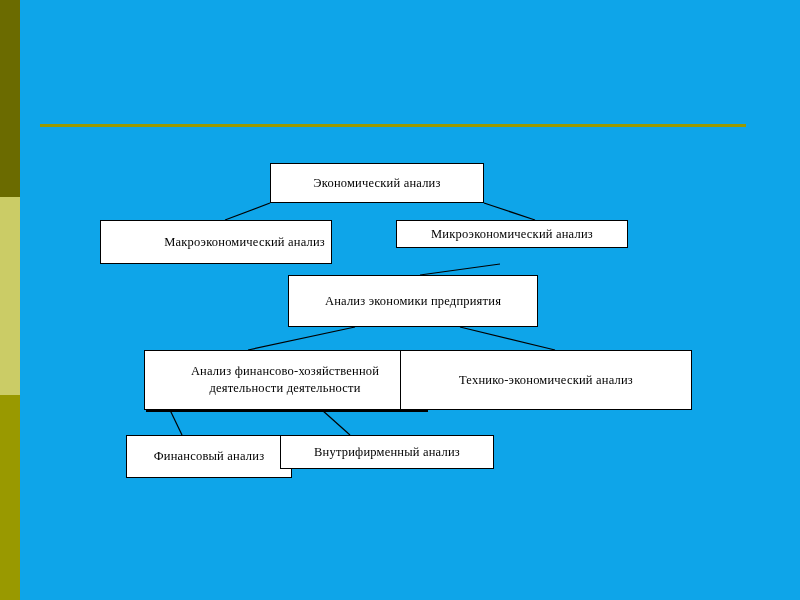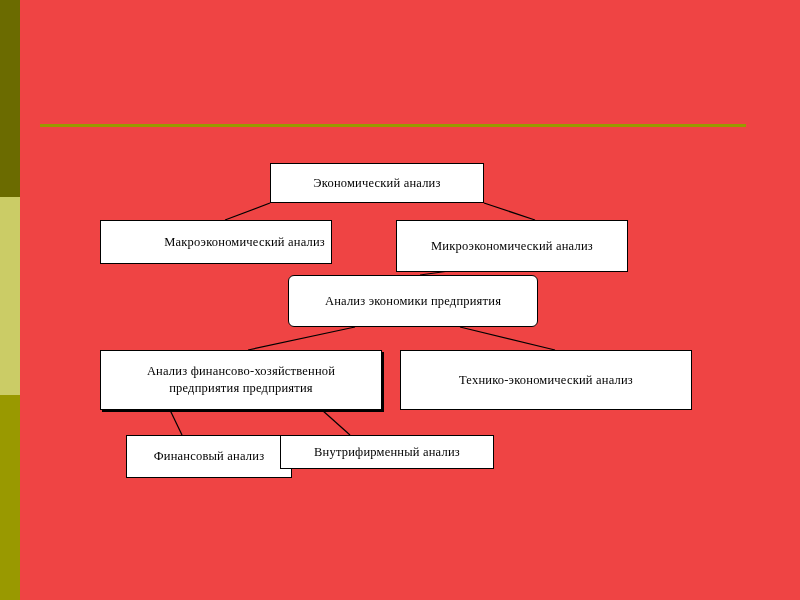--- a/index.html
+++ b/index.html
@@ -8,21 +8,21 @@
     padding: 0;
     background: #ffffff;
   }
   body {
     font-family: "Liberation Serif", "DejaVu Serif", serif;
   }
   .slide {
     position: relative;
     width: 800px;
     height: 600px;
-    background: #ef4444;
+    background: #0ea5e9;
     overflow: hidden;
   }
 
   
   .sidebar {
     position: absolute;
     left: 0;
     top: 0;
     width: 20px;
     height: 600px;
@@ -74,27 +74,28 @@
     text-align: center;
     color: #000000;
     font-family: "Liberation Serif", "DejaVu Serif", serif;
     font-size: 12.5px;
     line-height: 1.35;
     letter-spacing: 0.2px;
     padding: 2px 6px;
   }
   .node.shadowed {
     box-shadow: 2px 2px 0 0 #000000;
+    margin-left: 44px;
   }
 
   
   .n-econ        { left: 270px; top: 163px; width: 214px; height: 40px; }
   .n-macro       { left: 100px; top: 220px; width: 232px; height: 44px; justify-content: flex-end; }
-  .n-micro       { left: 396px; top: 220px; width: 232px; height: 52px; }
-  .n-enterprise  { left: 288px; top: 275px; width: 250px; height: 52px; border-radius: 6px; }
+  .n-micro       { left: 396px; top: 220px; width: 232px; height: 28px; }
+  .n-enterprise  { left: 288px; top: 275px; width: 250px; height: 52px; }
   .n-fhd         { left: 100px; top: 350px; width: 282px; height: 60px; }
   .n-techecon    { left: 400px; top: 350px; width: 292px; height: 60px; }
   .n-fin         { left: 100px; top: 435px; width: 166px; height: 43px; margin-left: 26px; }
   .n-internal    { left: 280px; top: 435px; width: 214px; height: 34px; }
 </style>
 </head>
 <body>
 
 <div class="slide">
 
@@ -139,21 +140,21 @@
       <span>Микроэкономический анализ</span>
     </div>
 
     <div class="node n-enterprise">
       <span>Анализ экономики предприятия</span>
     </div>
 
     <div class="node n-fhd shadowed">
       <span>
         <span>Анализ финансово-хозяйственной</span><br>
-        <span>предприятия предприятия</span>
+        <span>деятельности деятельности</span>
       </span>
     </div>
 
     <div class="node n-techecon">
       <span>Технико-экономический анализ</span>
     </div>
 
     <div class="node n-fin">
       <span>Финансовый анализ</span>
     </div>

